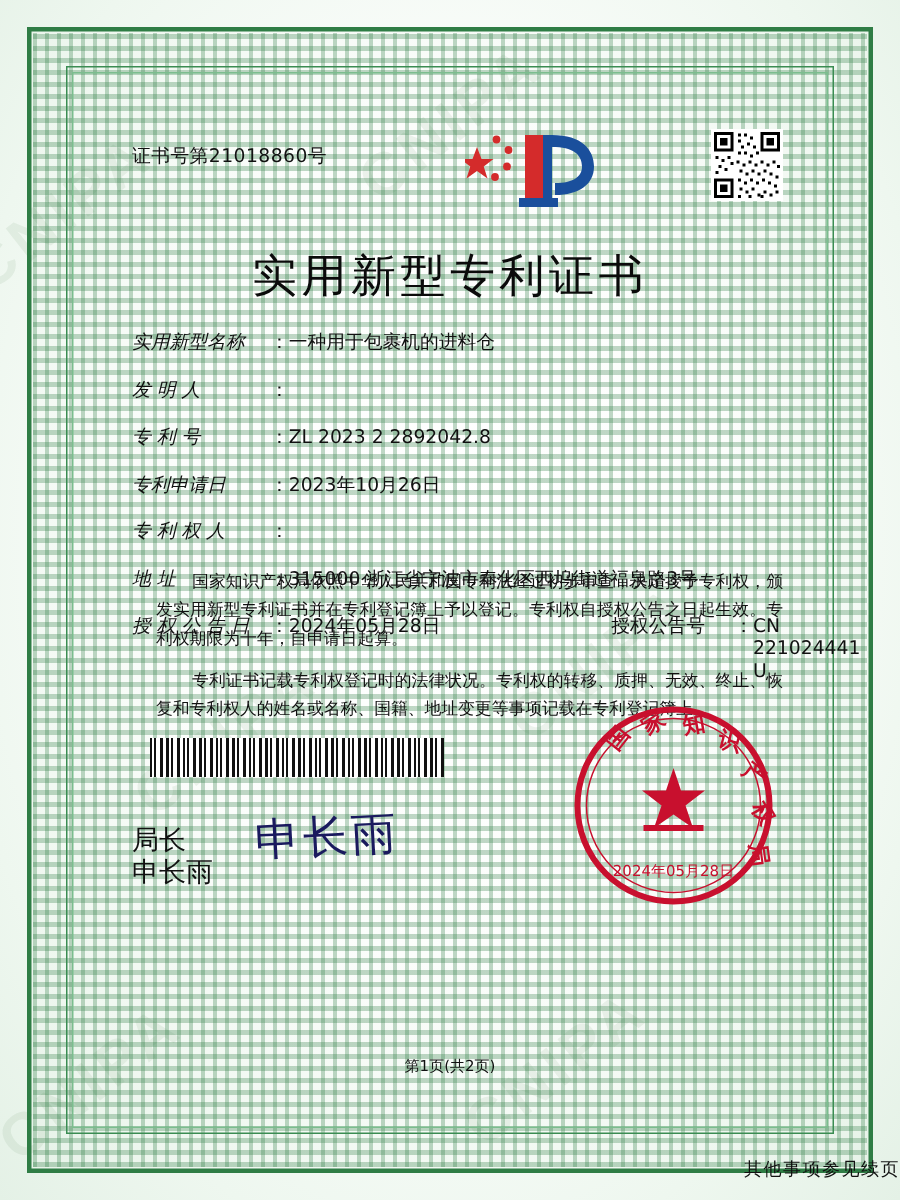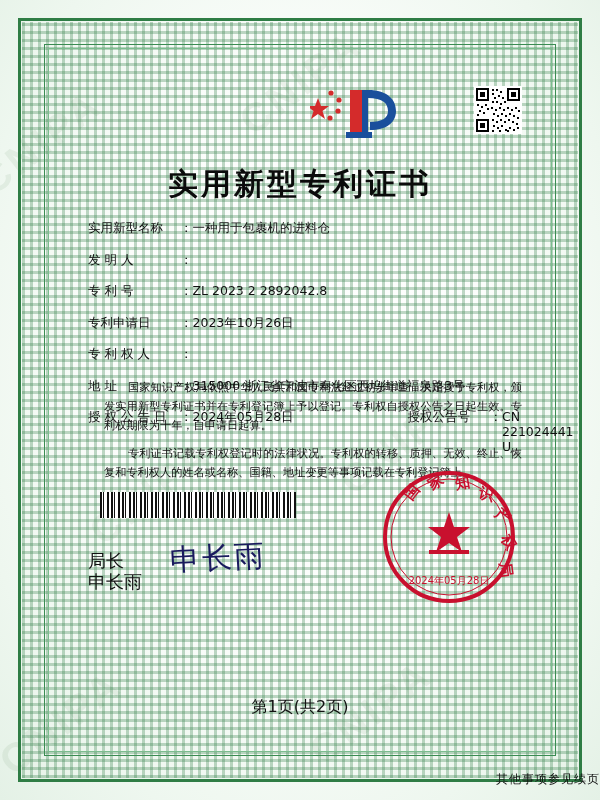--- a/index.html
+++ b/index.html
@@ -69,27 +69,27 @@
   .logo{
     position:absolute;left:250px;top:20px;width:95px;height:72px;
   }
   .qr{
     position:absolute;right:18px;top:26px;width:48px;height:48px;
     background:#fff;
   }
 
   .title{
     position:absolute;left:0;right:0;top:104px;text-align:center;
-    font-size:30px;font-weight:bold;letter-spacing:3px;color:#0b0b0b;
+    font-size:30px;font-weight:normal;letter-spacing:3px;color:#0b0b0b;
     font-family:"Liberation Serif", serif;
   }
 
   .fields{position:absolute;left:28px;right:18px;top:160px;font-size:12.5px;color:#111;}
   .frow{display:flex;align-items:baseline;margin-bottom:14.5px;}
-  .flabel{width:92px;flex:0 0 92px;letter-spacing:0px;color:#111;}
+  .flabel{width:92px;flex:0 0 92px;letter-spacing:0px;color:#111;font-style:italic;}
   .fcolon{flex:0 0 10px;}
   .fval{flex:1;color:#111;}
   .frow.two .fval{flex:0 0 215px;}
   .flabel2{flex:0 0 82px;}
   .fval2{flex:1;}
 
   .para{
     position:absolute;left:28px;right:18px;top:318px;
     font-size:11.2px;line-height:19px;color:#111;text-align:justify;margin-left:16px;
   }
@@ -110,21 +110,21 @@
     position:absolute;left:28px;top:490px;font-size:18px;line-height:21px;color:#111;
   }
   .sign-img{
     position:absolute;left:110px;top:478px;
     font-size:30px;color:#1a1a5e;font-family:"Liberation Serif", serif;
     letter-spacing:2px;transform:rotate(-3deg);
   }
 
   .pagenum{
     position:absolute;left:0;right:0;bottom:22px;text-align:center;
-    font-size:16px;color:#111;
+    font-size:10px;color:#111;
   }
   .footnote{
     position:absolute;left:0;right:0;bottom:12px;text-align:right;
     font-size:12px;color:#111;letter-spacing:1px;
     font-family:"Liberation Serif", serif;
   }
   .cn-font{font-family:"DejaVu Sans","Liberation Sans",sans-serif;}
 </style>
 </head>
 <body>
@@ -138,20 +138,21 @@
   <div class="wm wm5">CNIPA</div>
   <div class="wm wm6">CNIPA</div>
 
   <div class="border-outer"></div>
   <div class="border-pattern"></div>
   <div class="border-inner"></div>
   <div class="border-inner2"></div>
 
   <div class="content">
 
+    <div class="cert-no cn-font">证书号第21018860号</div>
 
     <div class="logo">
       <svg viewBox="0 0 95 72" width="95" height="72">
         <g fill="#d42b2b">
           <polygon points="8,18 11,26 19,26 12.5,31 15,39 8,34 1,39 3.5,31 -3,26 5,26"></polygon>
         </g>
         <g fill="#d42b2b">
           <circle cx="21" cy="13" r="2.6"></circle>
           <circle cx="29" cy="20" r="2.6"></circle>
           <circle cx="28" cy="31" r="2.6"></circle>

